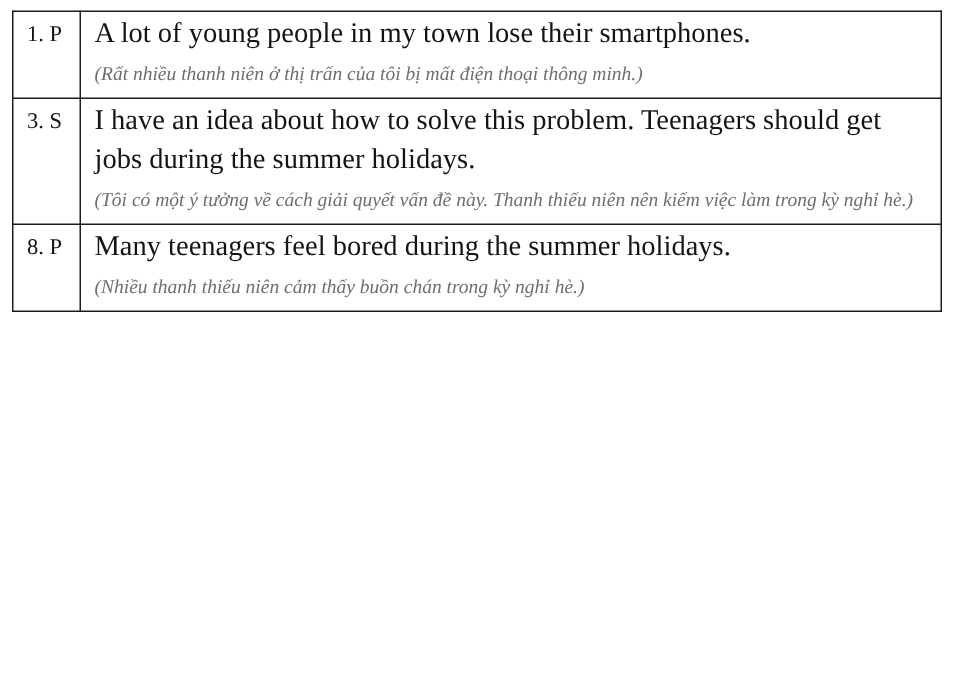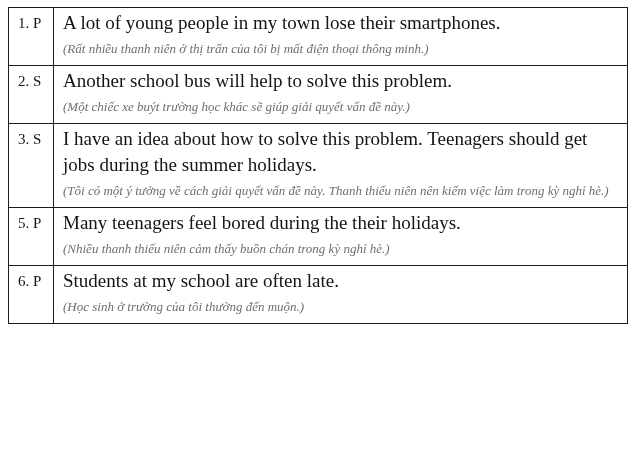--- a/index.html
+++ b/index.html
@@ -59,48 +59,34 @@
     <tbody>
 
       <tr>
         <td class="num-cell">1. P</td>
         <td class="text-cell">
           <div class="en">A lot of young people in my town lose their smartphones.</div>
           <div class="vi">(Rất nhiều thanh niên ở thị trấn của tôi bị mất điện thoại thông minh.)</div>
         </td>
       </tr>
 
-      <tr>
-        <td class="num-cell">2. S</td>
-        <td class="text-cell">
-          <div class="en">Another school bus will help to solve this problem.</div>
-          <div class="vi">(Một chiếc xe buýt trường học khác sẽ giúp giải quyết vấn đề này.)</div>
-        </td>
-      </tr>
 
       <tr>
         <td class="num-cell">3. S</td>
         <td class="text-cell">
           <div class="en">I have an idea about how to solve this problem. Teenagers should get jobs during the summer holidays.</div>
           <div class="vi">(Tôi có một ý tưởng về cách giải quyết vấn đề này. Thanh thiếu niên nên kiếm việc làm trong kỳ nghỉ hè.)</div>
         </td>
       </tr>
 
 
       <tr>
-        <td class="num-cell">5. P</td>
+        <td class="num-cell">8. P</td>
         <td class="text-cell">
-          <div class="en">Many teenagers feel bored during the their holidays.</div>
+          <div class="en">Many teenagers feel bored during the summer holidays.</div>
           <div class="vi">(Nhiều thanh thiếu niên cảm thấy buồn chán trong kỳ nghỉ hè.)</div>
         </td>
       </tr>
 
-      <tr>
-        <td class="num-cell">6. P</td>
-        <td class="text-cell">
-          <div class="en">Students at my school are often late.</div>
-          <div class="vi">(Học sinh ở trường của tôi thường đến muộn.)</div>
-        </td>
-      </tr>
 
     </tbody>
   </table>
 </div>
 
 </body></html>

